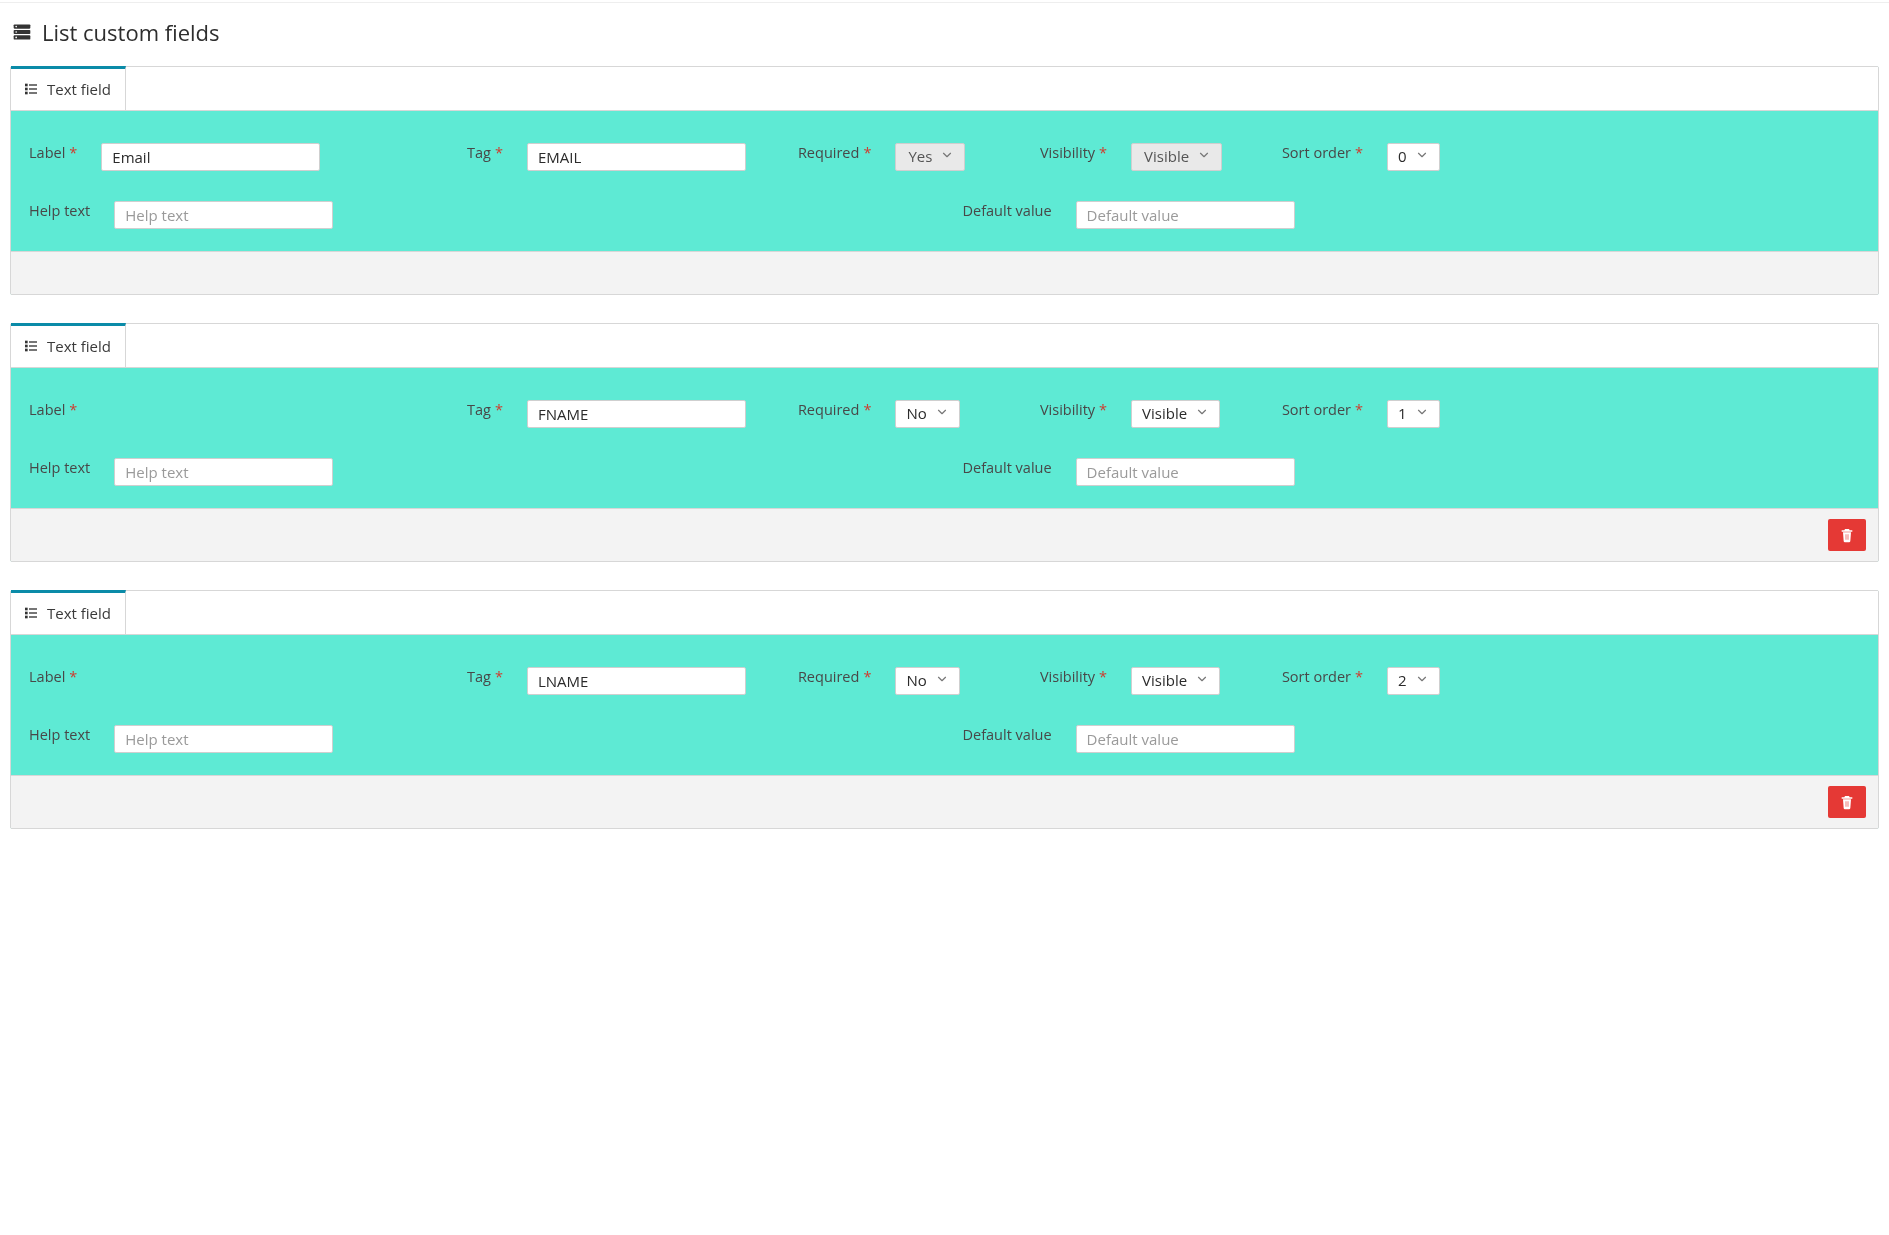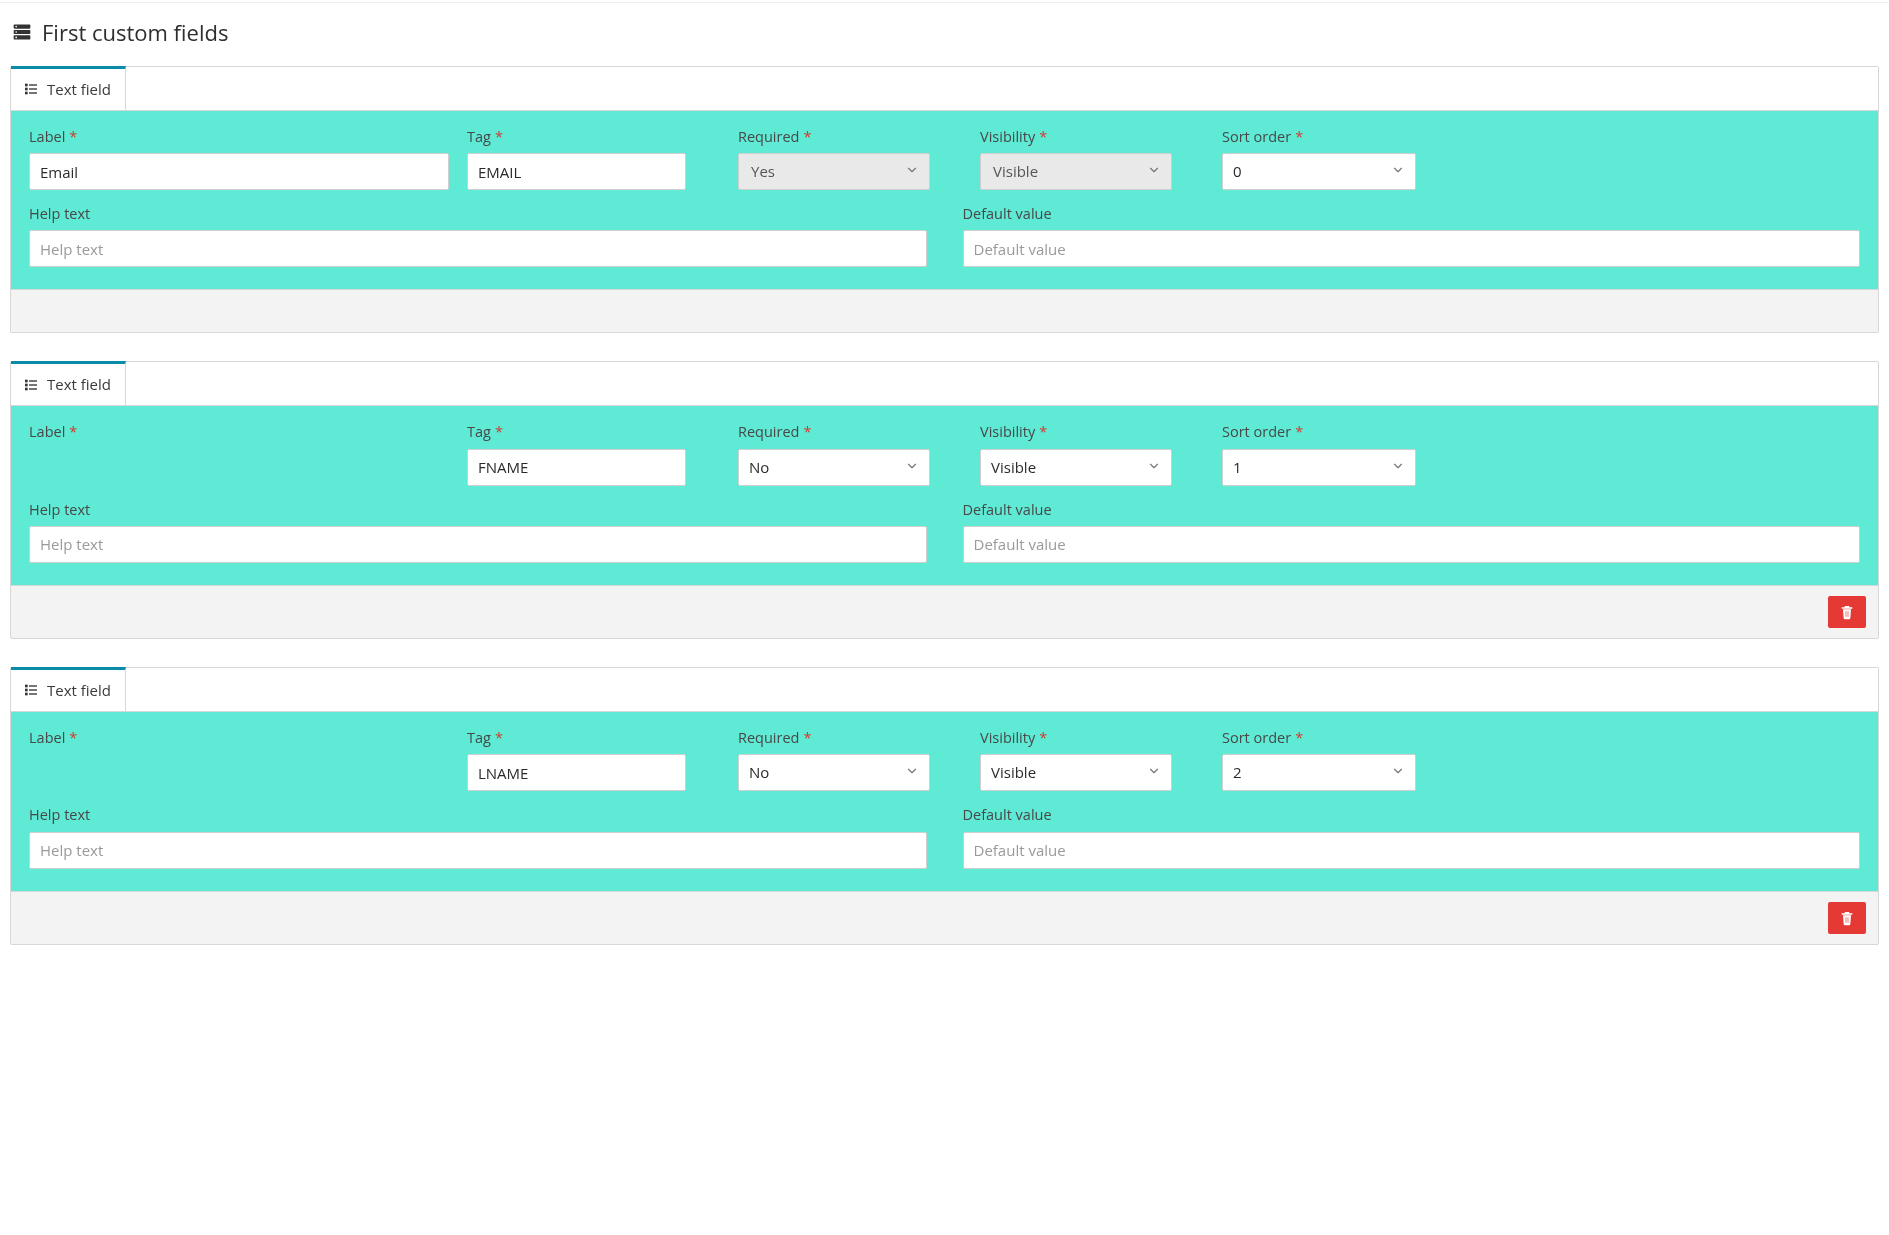--- a/index.html
+++ b/index.html
@@ -50,34 +50,34 @@
     border-top:3px solid var(--accent);
     border-right:1px solid var(--border);
     background:#fff;
     margin-top:-1px; 
     position:relative;
   }
   .tab .icon{display:inline-flex;}
   .panel-body{padding:16px 18px 22px 18px;}
   .row1{display:flex;gap:18px;margin-bottom:14px;}
   .row2{display:flex;gap:36px;}
-  .field{display:flex;flex-direction:column;gap:6px;}
+  .field{display:flex;flex-direction:row;gap:24px;margin-top:16px;}
   .w-label{flex:0 0 420px;}
   .w-tag{flex:0 0 194px;}
   .spacer-1{flex:0 0 16px;}
   .w-req{flex:0 0 192px;}
   .spacer-2{flex:0 0 14px;}
   .w-vis{flex:0 0 192px;}
   .spacer-3{flex:0 0 14px;}
   .w-sort{flex:0 0 194px;}
   .w-half{flex:1 1 0;}
   label.lbl{font-size:14.5px;color:var(--label);}
   .req-star{color:var(--required);margin-left:4px;}
   input[type=text].inp, .select, .num{
-    height:37px;box-sizing:border-box;
+    height:28px;box-sizing:border-box;
     border:1px solid var(--input-border);
     border-radius:2px;
     padding:0 10px;
     font-size:15px;color:#2b2b2b;
     background:#fff;
     font-family:inherit;
   }
   input[type=text].inp::placeholder{color:#9a9a9a;}
   .inp:disabled, .select.disabled{background:var(--disabled-bg);color:#555;padding-left:12px;}
   .select{
@@ -114,21 +114,21 @@
   <span class="icon">
     <svg width="20" height="20" viewBox="0 0 24 24" fill="#333" aria-hidden="true">
       <rect x="2" y="3" width="20" height="5" rx="1"></rect>
       <rect x="2" y="9.5" width="20" height="5" rx="1"></rect>
       <rect x="2" y="16" width="20" height="5" rx="1"></rect>
       <circle cx="5" cy="5.5" r="1" fill="#fff"></circle>
       <circle cx="5" cy="12" r="1" fill="#fff"></circle>
       <circle cx="5" cy="18.5" r="1" fill="#fff"></circle>
     </svg>
   </span>
-  <span>First custom fields</span>
+  <span>List custom fields</span>
 </h2>
 
 <div id="panels">
     <div class="panel">
       <div class="tab-row">
         <div class="tab">
           <span class="icon">
             <svg width="16" height="16" viewBox="0 0 24 24" fill="#333">
               <rect x="3" y="4" width="4" height="4"></rect>
               <rect x="9" y="5" width="12" height="2"></rect>

